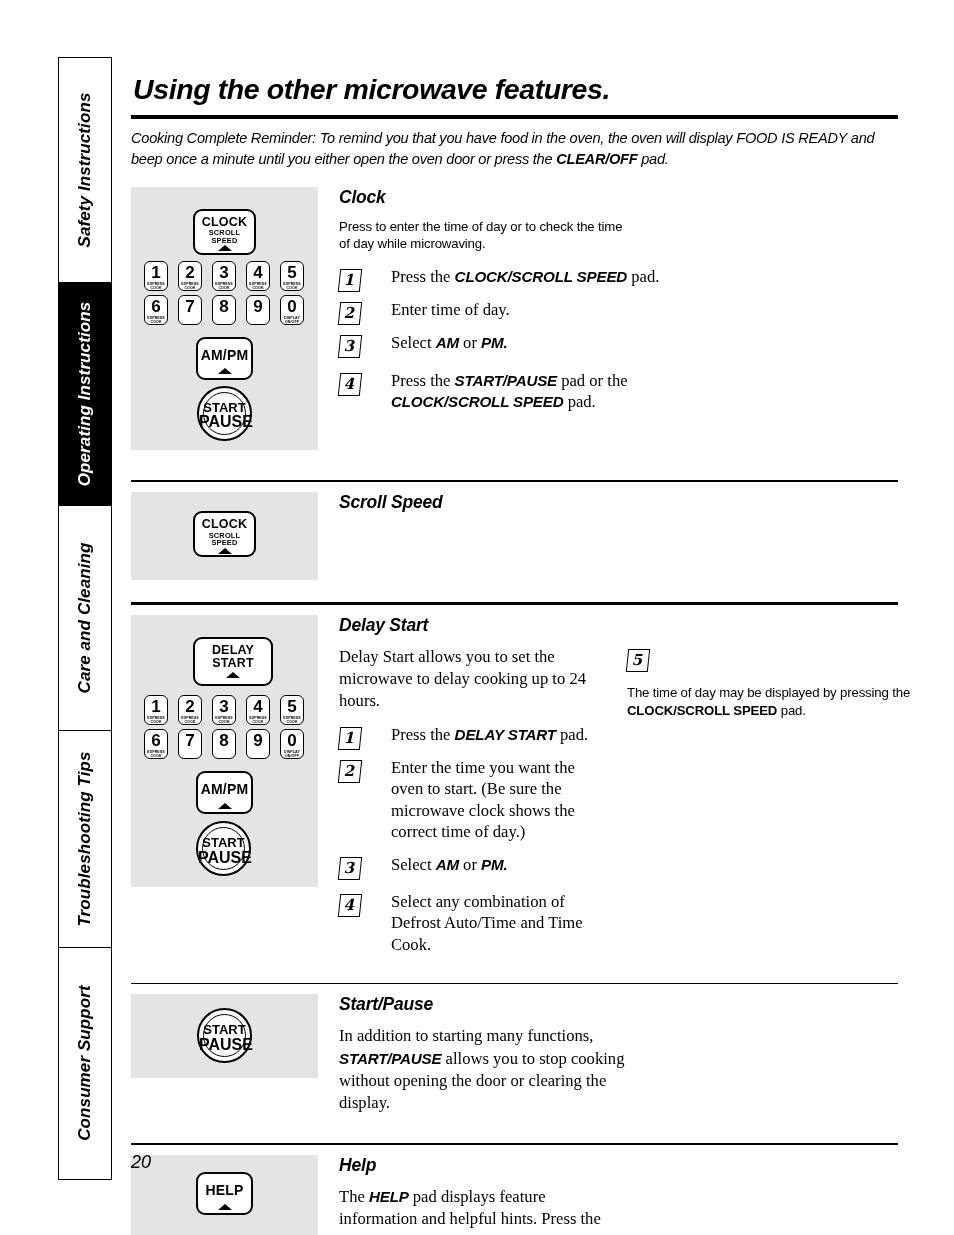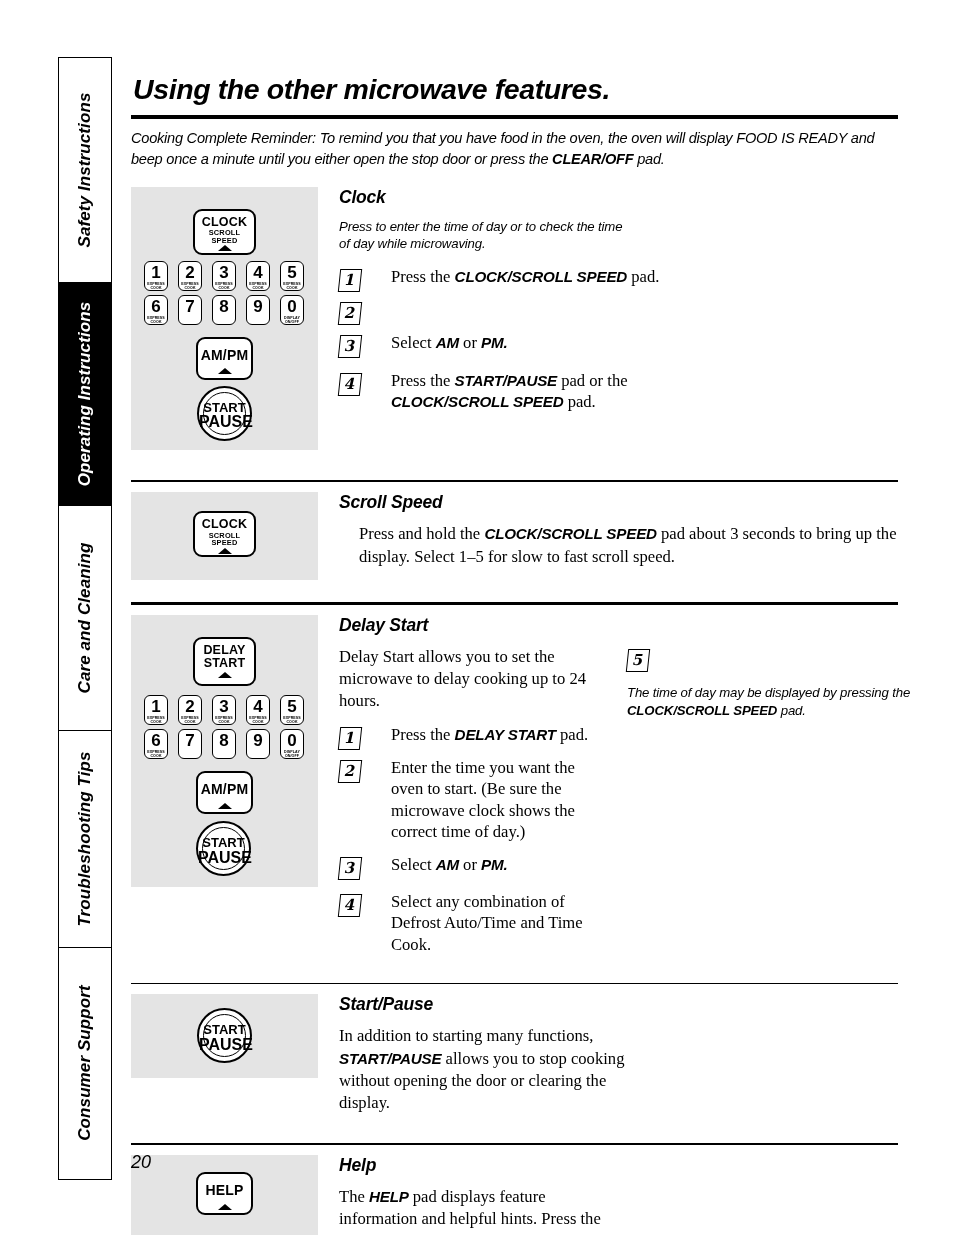--- a/index.html
+++ b/index.html
@@ -118,21 +118,20 @@
   .sec-head {
     font-family: "Liberation Sans", sans-serif;
     font-weight: bold;
     font-style: italic;
     font-size: 17.5px;
     letter-spacing: -0.2px;
     margin: 0 0 10px 0;
   }
   .caption {
     font-family: "Liberation Sans", sans-serif;
-    font-style: italic;
     font-size: 13.2px;
     line-height: 1.33;
     letter-spacing: -0.15px;
     margin: 0 0 13px 0;
   }
   .caption b { font-weight: bold; }
   .para {
     font-family: "Liberation Serif", serif;
     font-size: 16.6px;
     line-height: 1.34;
@@ -289,21 +288,21 @@
   </div>
 </div>
 
 <div id="content">
 
   <h1 id="page-title">Using the other microwave features.</h1>
   <div id="title-rule"></div>
 
   <div id="intro">
     <span>Cooking Complete Reminder: To remind you that you have food in the oven, the oven will display FOOD IS READY and</span>
-    <span>beep once a minute until you either open the stop door or press the </span><b>CLEAR/OFF</b><span> pad.</span>
+    <span>beep once a minute until you either open the oven door or press the </span><b>CLEAR/OFF</b><span> pad.</span>
   </div>
 
   <div class="section" style="margin-top:17px;">
     <div class="sec-body">
 
       <div class="padpanel" style="width:187px;height:263px;">
 
         <div class="pad" style="left:62px;top:22px;width:63px;height:46px;padding-top:5px;">
           <div class="l1">CLOCK</div>
           <div class="l2">SCROLL SPEED</div>
@@ -371,20 +370,21 @@
           <span>of day while microwaving.</span>
         </div>
 
         <div class="step">
           <div class="step-num"><span>1</span></div>
           <div class="step-text"><span>Press the </span><b>CLOCK/SCROLL SPEED</b><span> pad.</span></div>
         </div>
 
         <div class="step">
           <div class="step-num"><span>2</span></div>
+          <div class="step-text"><span>Enter time of day.</span></div>
         </div>
 
         <div class="step">
           <div class="step-num"><span>3</span></div>
           <div class="step-text"><span>Select </span><b>AM</b><span> or </span><b>PM.</b></div>
         </div>
 
         <div class="step" style="margin-top:12px;">
           <div class="step-num"><span>4</span></div>
           <div class="step-text"><span>Press the </span><b>START/PAUSE</b><span> pad or the </span><br><b>CLOCK/SCROLL SPEED</b><span> pad.</span></div>
@@ -399,33 +399,30 @@
       <div class="padpanel" style="width:187px;height:88px;">
         <div class="pad" style="left:62px;top:19px;width:63px;height:46px;padding-top:5px;">
           <div class="l1">CLOCK</div>
           <div class="l2">SCROLL SPEED</div>
           <div class="tri"></div>
         </div>
       </div>
       <div class="sec-text">
         <div class="sec-head">Scroll Speed</div>
         <div class="cols">
-          <div class="col-b" style="padding-left:20px;">
-            <div class="para"><span>Press and hold the </span><b>CLOCK/SCROLL SPEED</b><span> pad about 3 seconds to bring up the display. Select 1–5 for slow to fast scroll speed.</span></div>
-          </div>
         </div>
       </div>
     </div>
   </div>
 
   <div class="section" style="margin-top:22px;">
     <div class="sec-rule"></div>
     <div class="sec-body" style="margin-top:10px;">
       <div class="padpanel" style="width:187px;height:272px;">
-        <div class="pad" style="left:62px;top:22px;width:63px;height:49px;padding-top:5px;">
+        <div class="pad" style="left:62px;top:22px;width:80px;height:49px;padding-top:5px;">
           <div class="l1">DELAY</div>
           <div class="l1">START</div>
           <div class="tri" style="margin-top:2px;"></div>
         </div>
         <div class="numpad" style="left:13px;top:80px;">
             <span class="d">1</span>
             <span class="sub">EXPRESS COOK</span>
           </div>
         <div class="numpad" style="left:47px;top:80px;">
             <span class="d">2</span>

